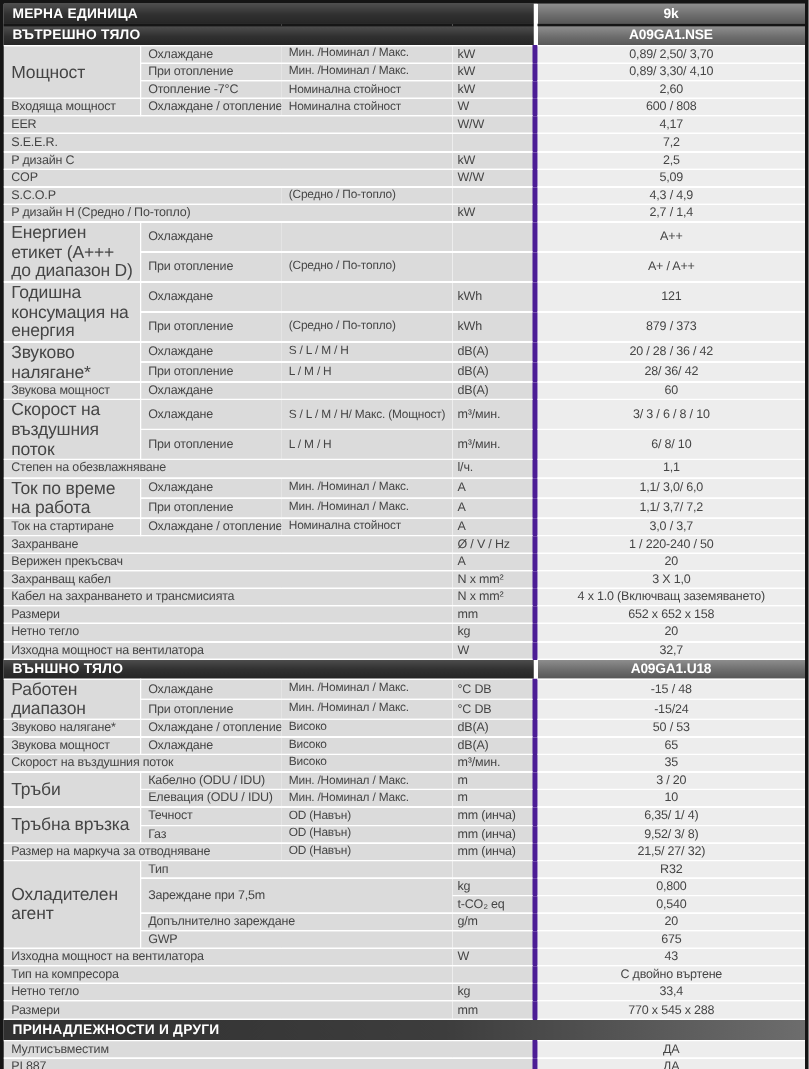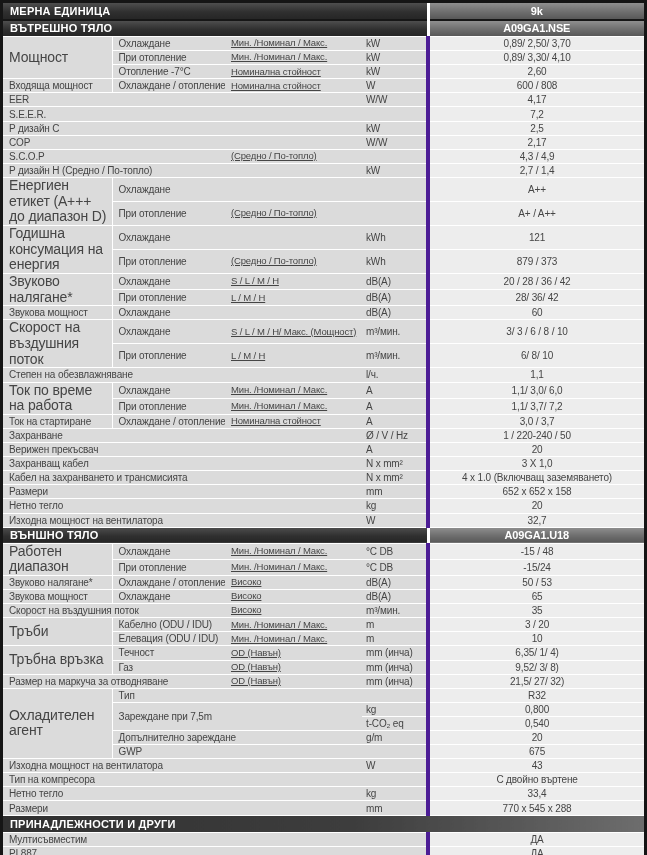--- a/index.html
+++ b/index.html
@@ -14,21 +14,21 @@
         color:#fff;font-weight:bold;font-size:11px;height:15px;letter-spacing:.2px;
         padding-left:7px;border-bottom:1px solid #fff;}
   td.hr{background:linear-gradient(180deg,#8f8f8f 0%,#6e6e6e 55%,#585858 100%);
         color:#fff;font-weight:bold;font-size:11px;text-align:center;height:15px;
         border-left:3px solid #fff;border-bottom:1px solid #fff;padding:0;}
   tr.topHdr td{height:16px;border-bottom:2px solid #161616;margin-top:38px;}
   td.hfull{background:linear-gradient(90deg,#303030 0%,#3d3d3d 55%,#6d6d6d 100%);
         color:#fff;font-weight:bold;font-size:11px;height:16px;letter-spacing:.2px;
         padding-left:7px;border-bottom:1px solid #fff;}
   
-  td.c-det{font-size:9.5px;text-decoration:underline;}
+  td.c-det{font-size:9.5px;}
   td.c-unit{padding-left:4px;}
   td.c-val{text-align:center;padding:0;border-left:4px solid #4c1d95;background:#ededed;}
   td.sepR{border-right:1.5px solid #fff;}
   td.wrap{white-space:normal;font-size:14px;line-height:1.12;padding-right:4px;}
   tbody tr:last-child td{border-bottom-width:0;margin-top:32px;}
 </style>
 </head>
 <body>
 
 <div id="wrap">
@@ -86,21 +86,21 @@
           <td class="c-val">7,2</td>
         </tr>
         <tr>
           <td colspan="3" class="c-lbl">P дизайн C</td>
           <td class="c-unit">kW</td>
           <td class="c-val">2,5</td>
         </tr>
         <tr>
           <td colspan="3" class="c-lbl">COP</td>
           <td class="c-unit">W/W</td>
-          <td class="c-val">2,17</td>
+          <td class="c-val">5,09</td>
         </tr>
         <tr>
           <td colspan="2" class="c-lbl">S.C.O.P</td>
           <td class="c-det">(Средно / По-топло)</td>
           <td class="c-unit"></td>
           <td class="c-val">4,3 / 4,9</td>
         </tr>
         <tr>
           <td colspan="3" class="c-lbl">P дизайн H (Средно / По-топло)</td>
           <td class="c-unit">kW</td>

